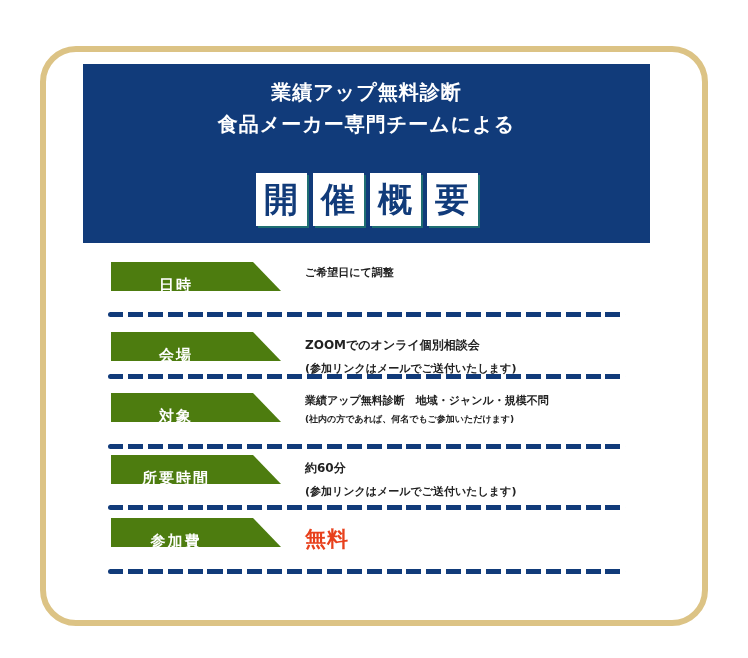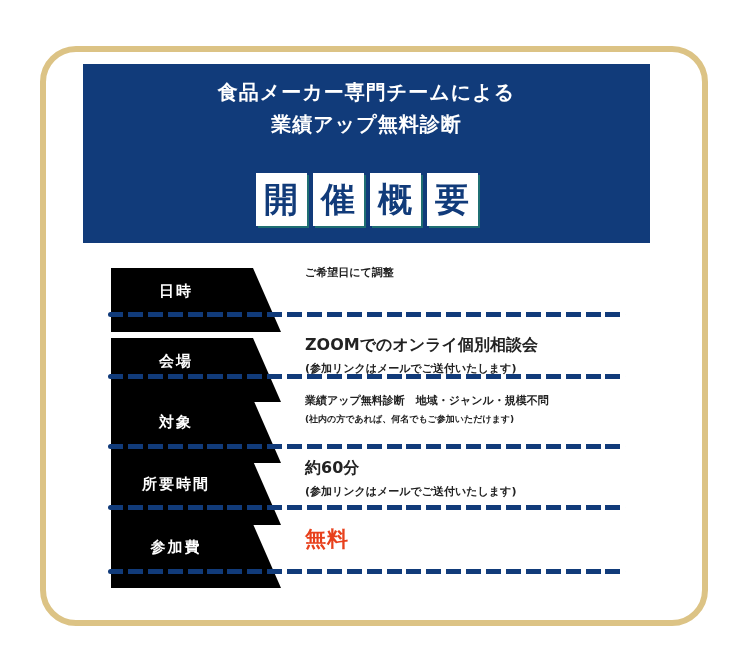--- a/index.html
+++ b/index.html
@@ -20,48 +20,48 @@
     color: #fff; font-weight: bold; font-size: 20px; line-height: 32px; letter-spacing: 1px;
   }
   .tiles { position: absolute; left: 0; top: 109px; width: 100%; display: flex; justify-content: center; gap: 6px; }
   .tile {
     width: 51px; height: 53px; background: #fff; display: flex; align-items: center; justify-content: center;
     color: #113b7a; font-weight: bold; font-size: 34px;
     box-shadow: 2px 2px 0 #1f6f72;
   }
   .row { position: absolute; left: 0; width: 748px; height: 60px; }
   .label {
-    position: absolute; left: 111px; top: 6px; width: 170px; height: 64px; background: #000000;
+    position: absolute; left: 111px; top: 0; width: 170px; height: 29px; background: #4d7c0f;
     clip-path: polygon(0 0, 142px 0, 170px 100%, 0 100%);
   }
   .label span {
     position: absolute; left: 0; width: 130px; top: 0; line-height: 46px; text-align: center;
     color: #fff; font-weight: bold; font-size: 15px; letter-spacing: 2px;
   }
   .content { position: absolute; left: 305px; top: 0; color: #222; font-weight: bold; }
   .main-s { font-size: 11px; line-height: 18px; }
   .sub-s { font-size: 9px; line-height: 18px; }
-  .main-l { font-size: 16px; line-height: 26px; }
+  .main-l { font-size: 12px; line-height: 26px; }
   .sub-l { font-size: 11px; line-height: 22px; }
   .free { color: #e8401c; font-size: 21px; line-height: 34px; letter-spacing: 1px; }
   .dashes {
     position: absolute; left: 108px; width: 517px; height: 5px;
     background-image: repeating-linear-gradient(to right, #113b7a 0, #113b7a 15px, transparent 15px, transparent 19.9px);
     border-radius: 3px;
   }
 </style>
 </head>
 <body>
 
 <div class="frame"></div>
 
 <div class="banner">
   <div class="banner-title">
+    <div>業績アップ無料診断</div>
     <div>食品メーカー専門チームによる</div>
-    <div>業績アップ無料診断</div>
   </div>
   <div class="tiles">
     <div class="tile">開</div>
     <div class="tile">催</div>
     <div class="tile">概</div>
     <div class="tile">要</div>
   </div>
 </div>
 
 <div class="row" style="top:262px;">

